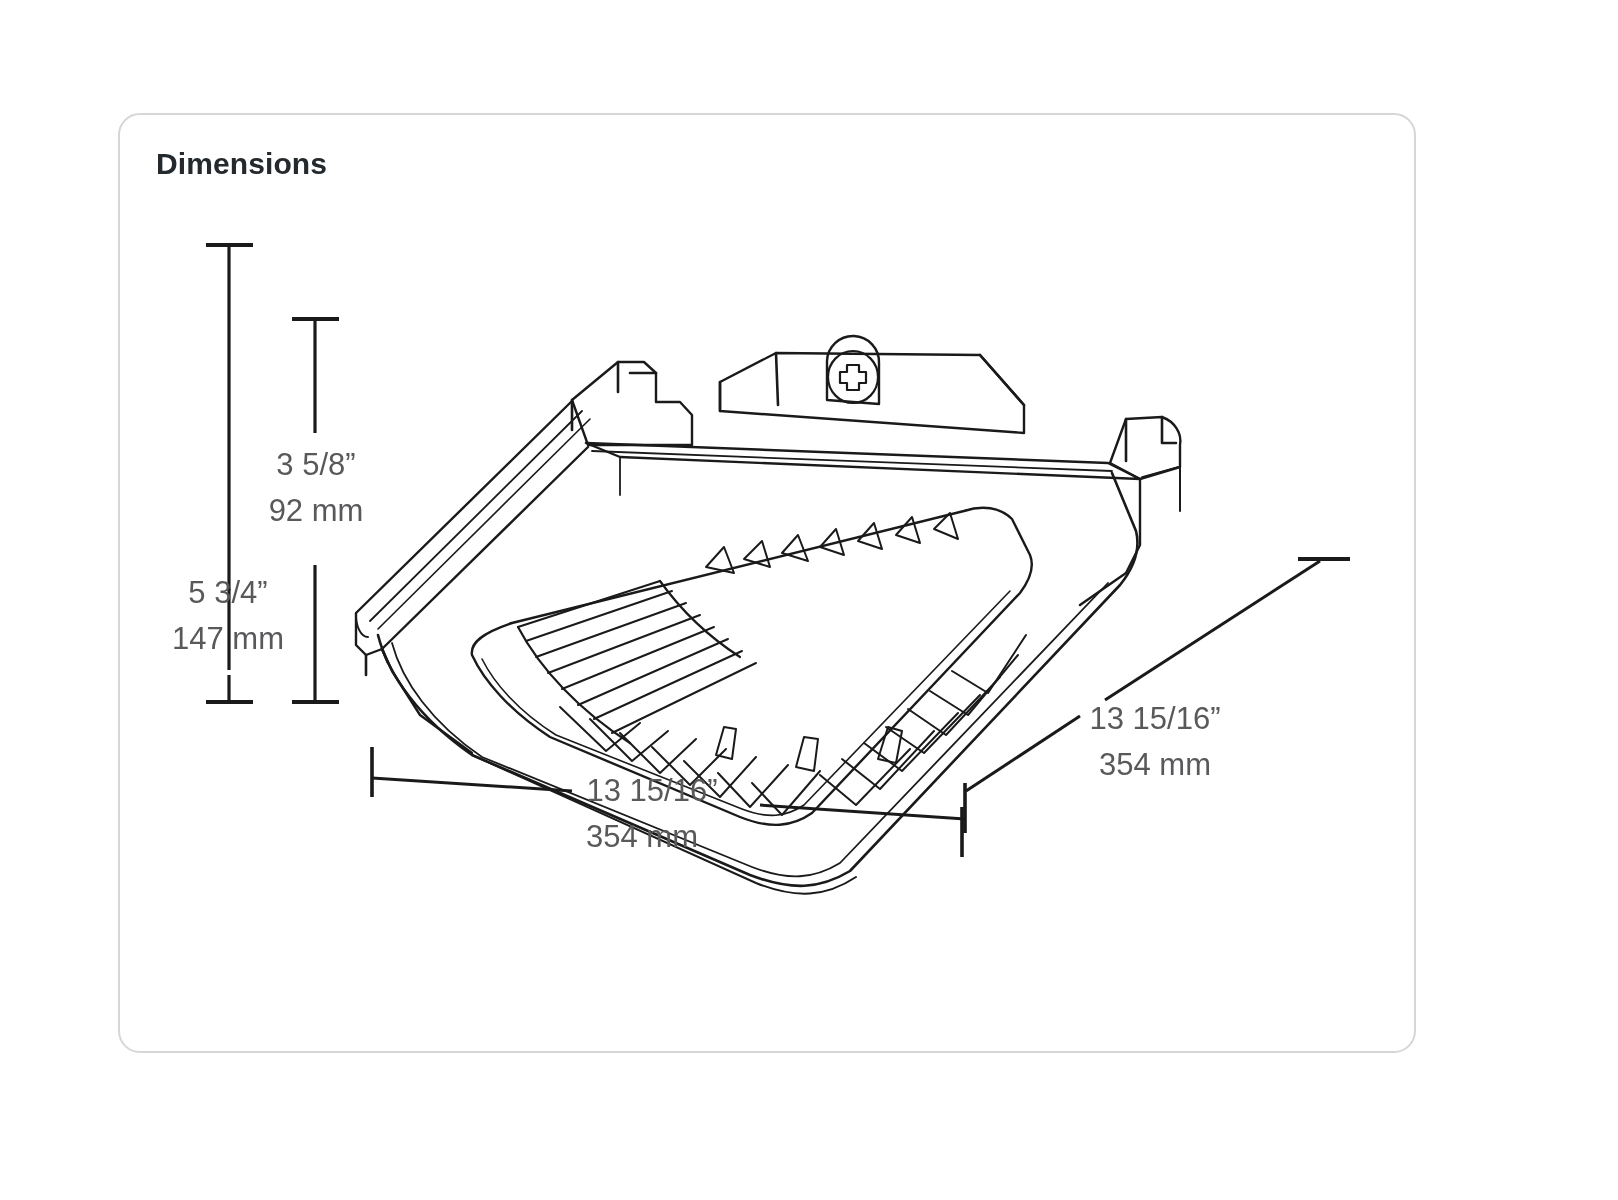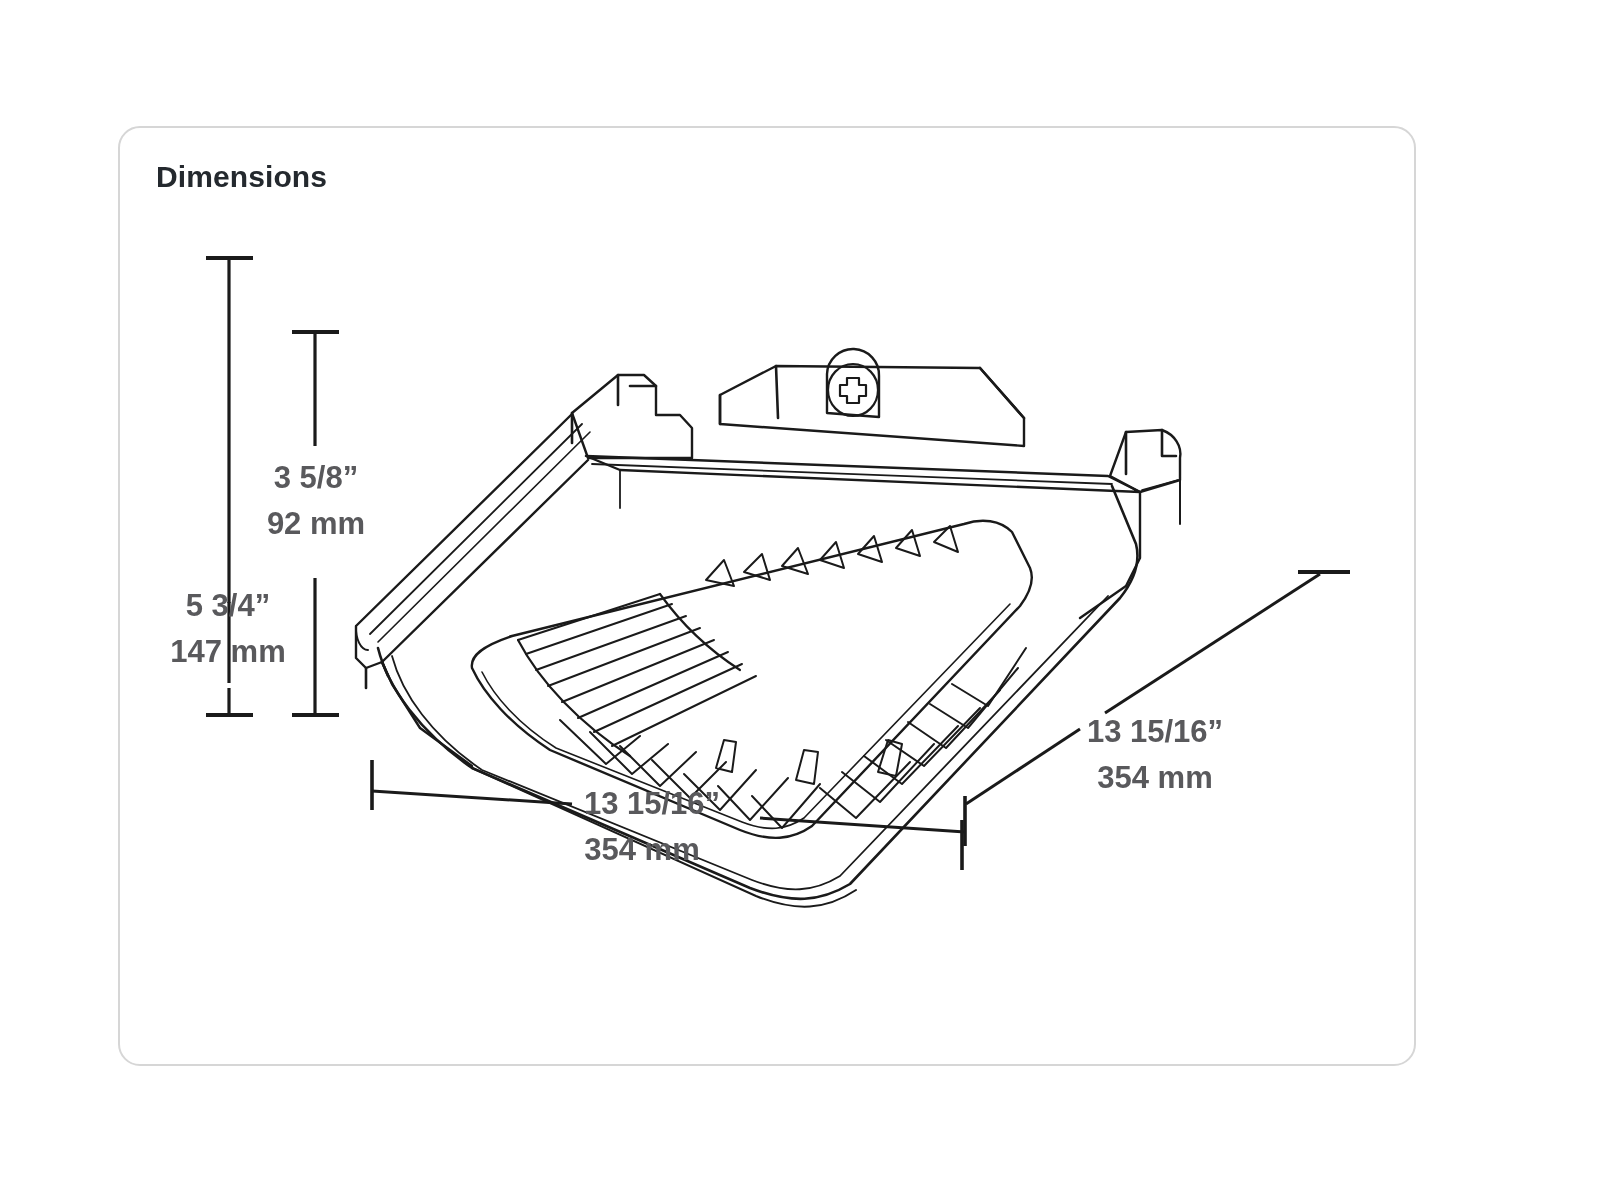--- a/index.html
+++ b/index.html
@@ -12,21 +12,21 @@
     width: 1618px;
     height: 1200px;
     font-family: "Liberation Sans", sans-serif;
     position: relative;
     overflow: hidden;
   }
 
   #spec-card {
     position: absolute;
     left: 118px;
-    top: 126px;
+    top: 113px;
     width: 1298px;
     height: 940px;
     background: #ffffff;
     border: 2px solid #d6d6d6;
     border-radius: 22px;
     box-sizing: border-box;
   }
 
   #card-title {
     position: absolute;
@@ -38,21 +38,20 @@
     letter-spacing: 0.1px;
     white-space: nowrap;
   }
 
   #drawing-area {
     position: absolute;
     left: 0;
     top: 0;
     width: 1298px;
     height: 940px;
-    font-weight: bold;
   }
 
   #drawing-svg {
     display: block;
     width: 1298px;
     height: 940px;
   }
 
   .dim-text {
     font-family: "Liberation Sans", sans-serif;

